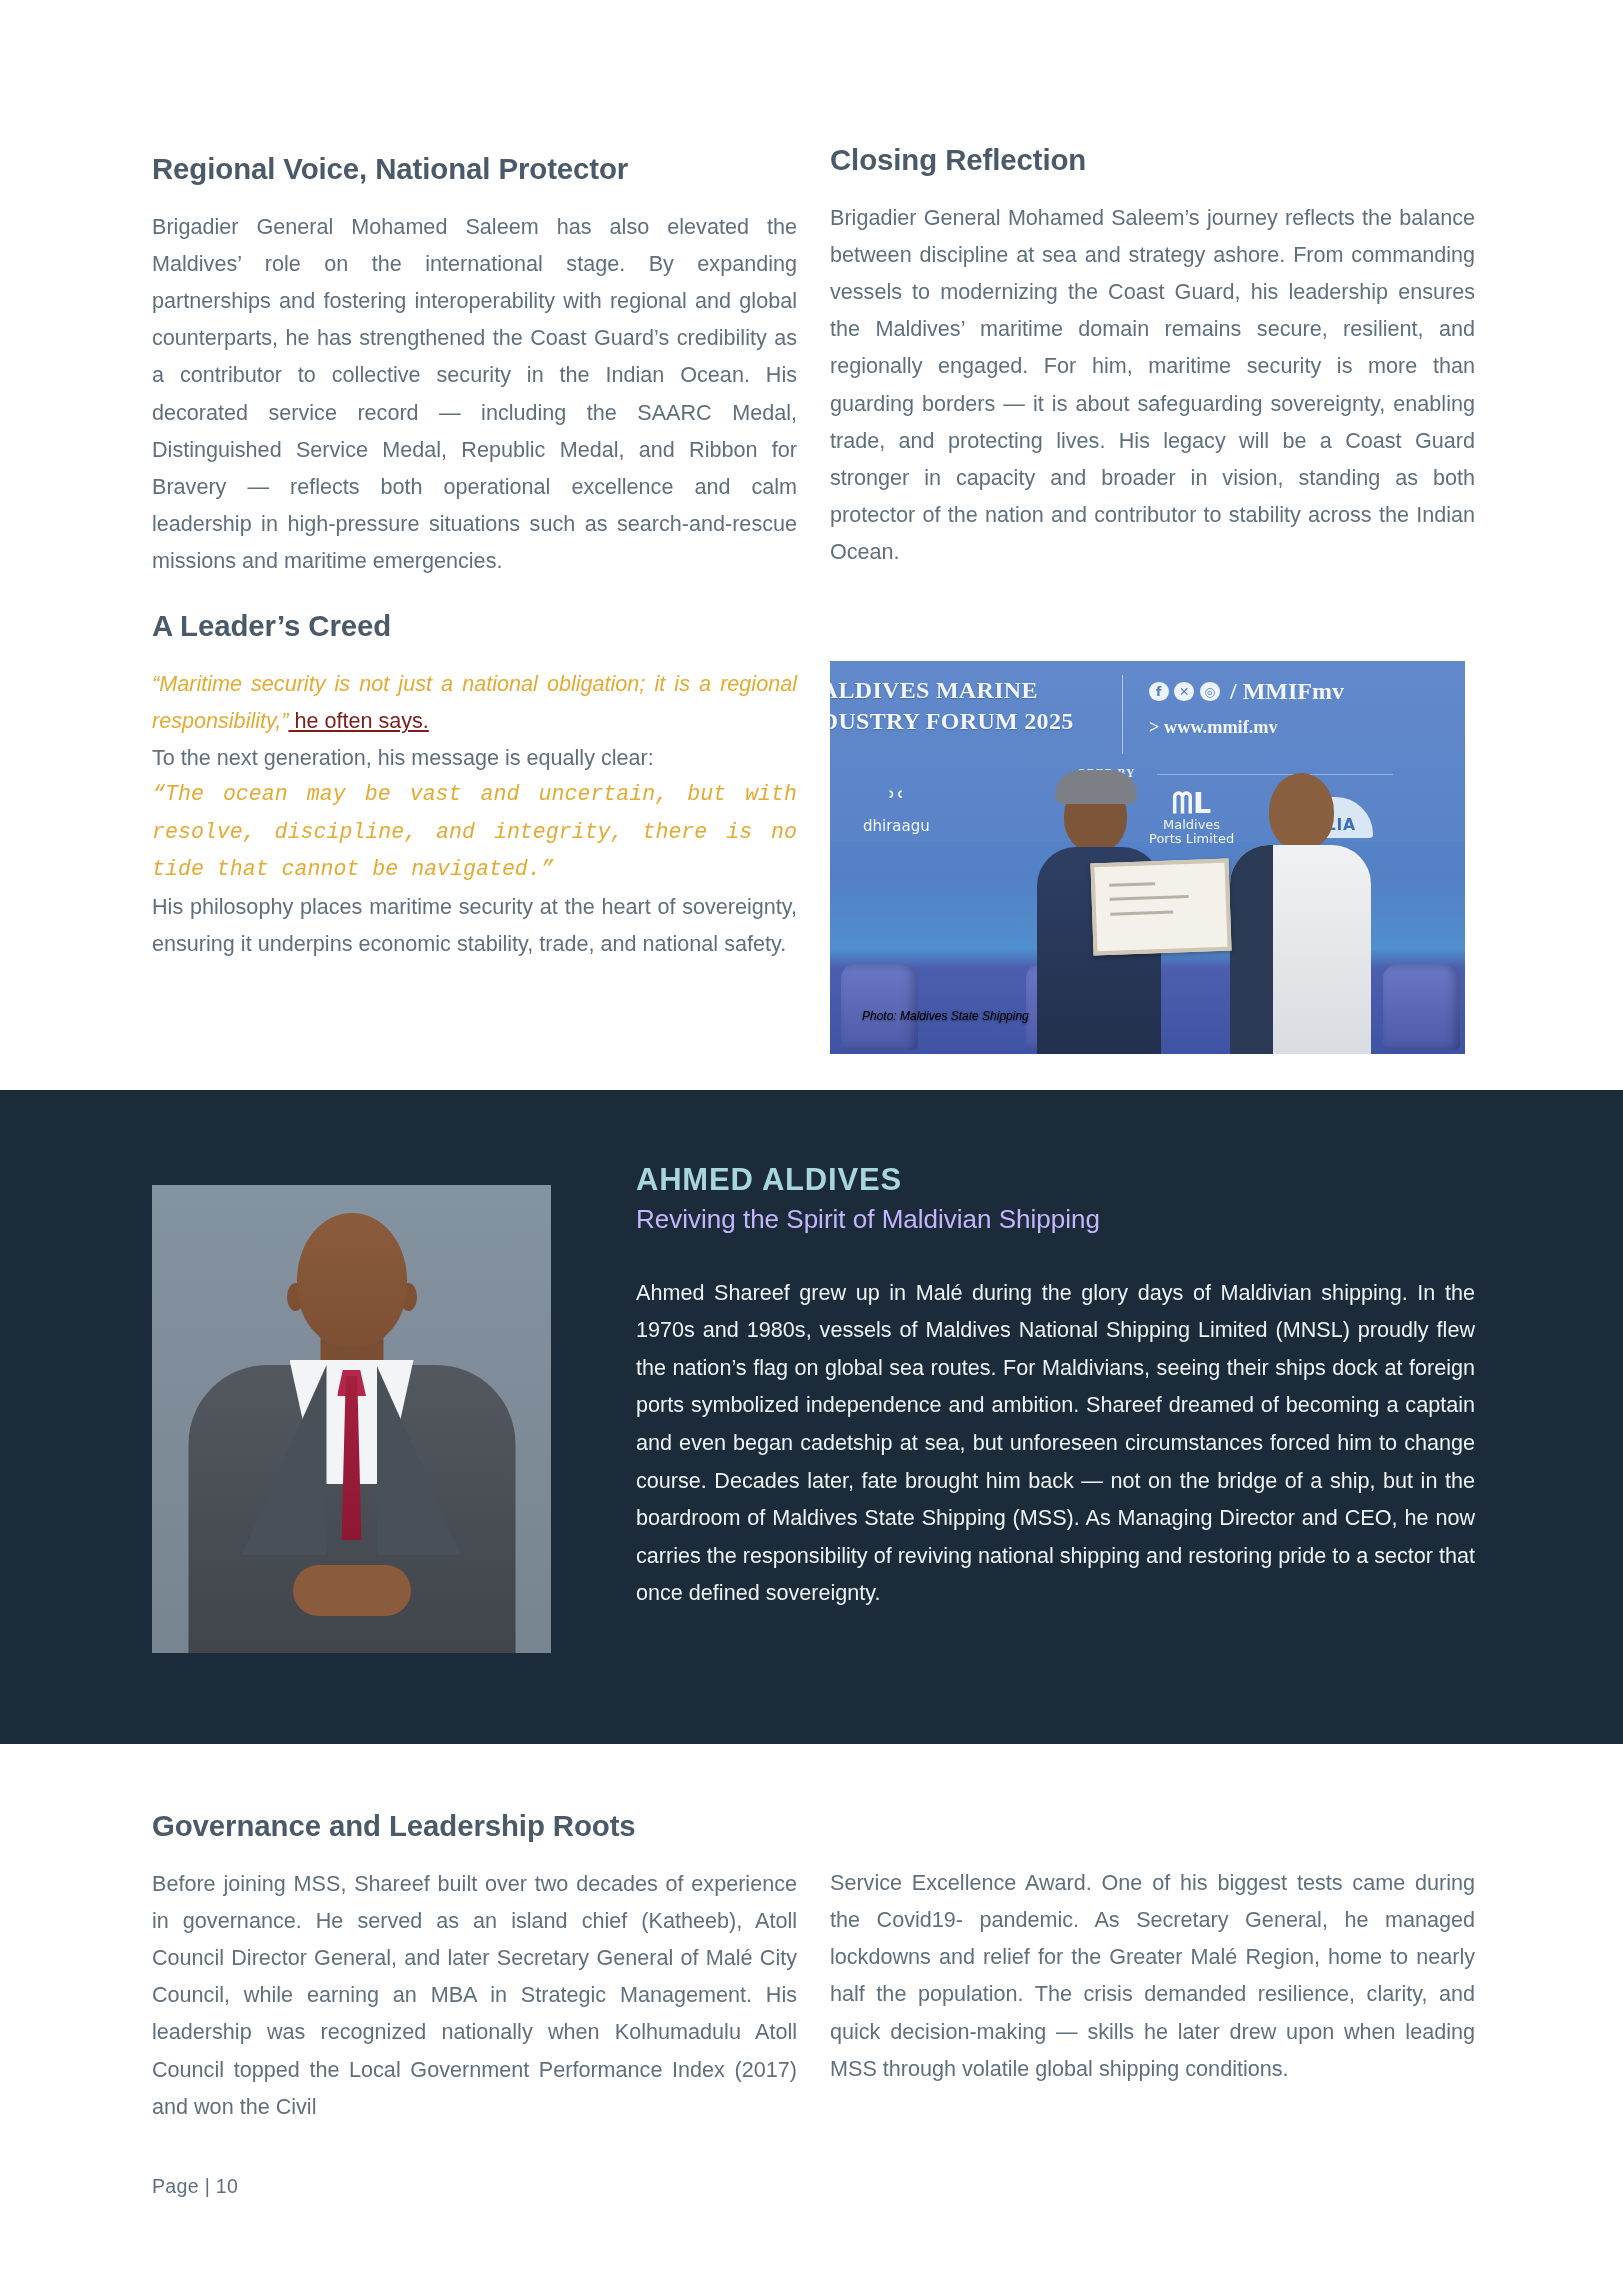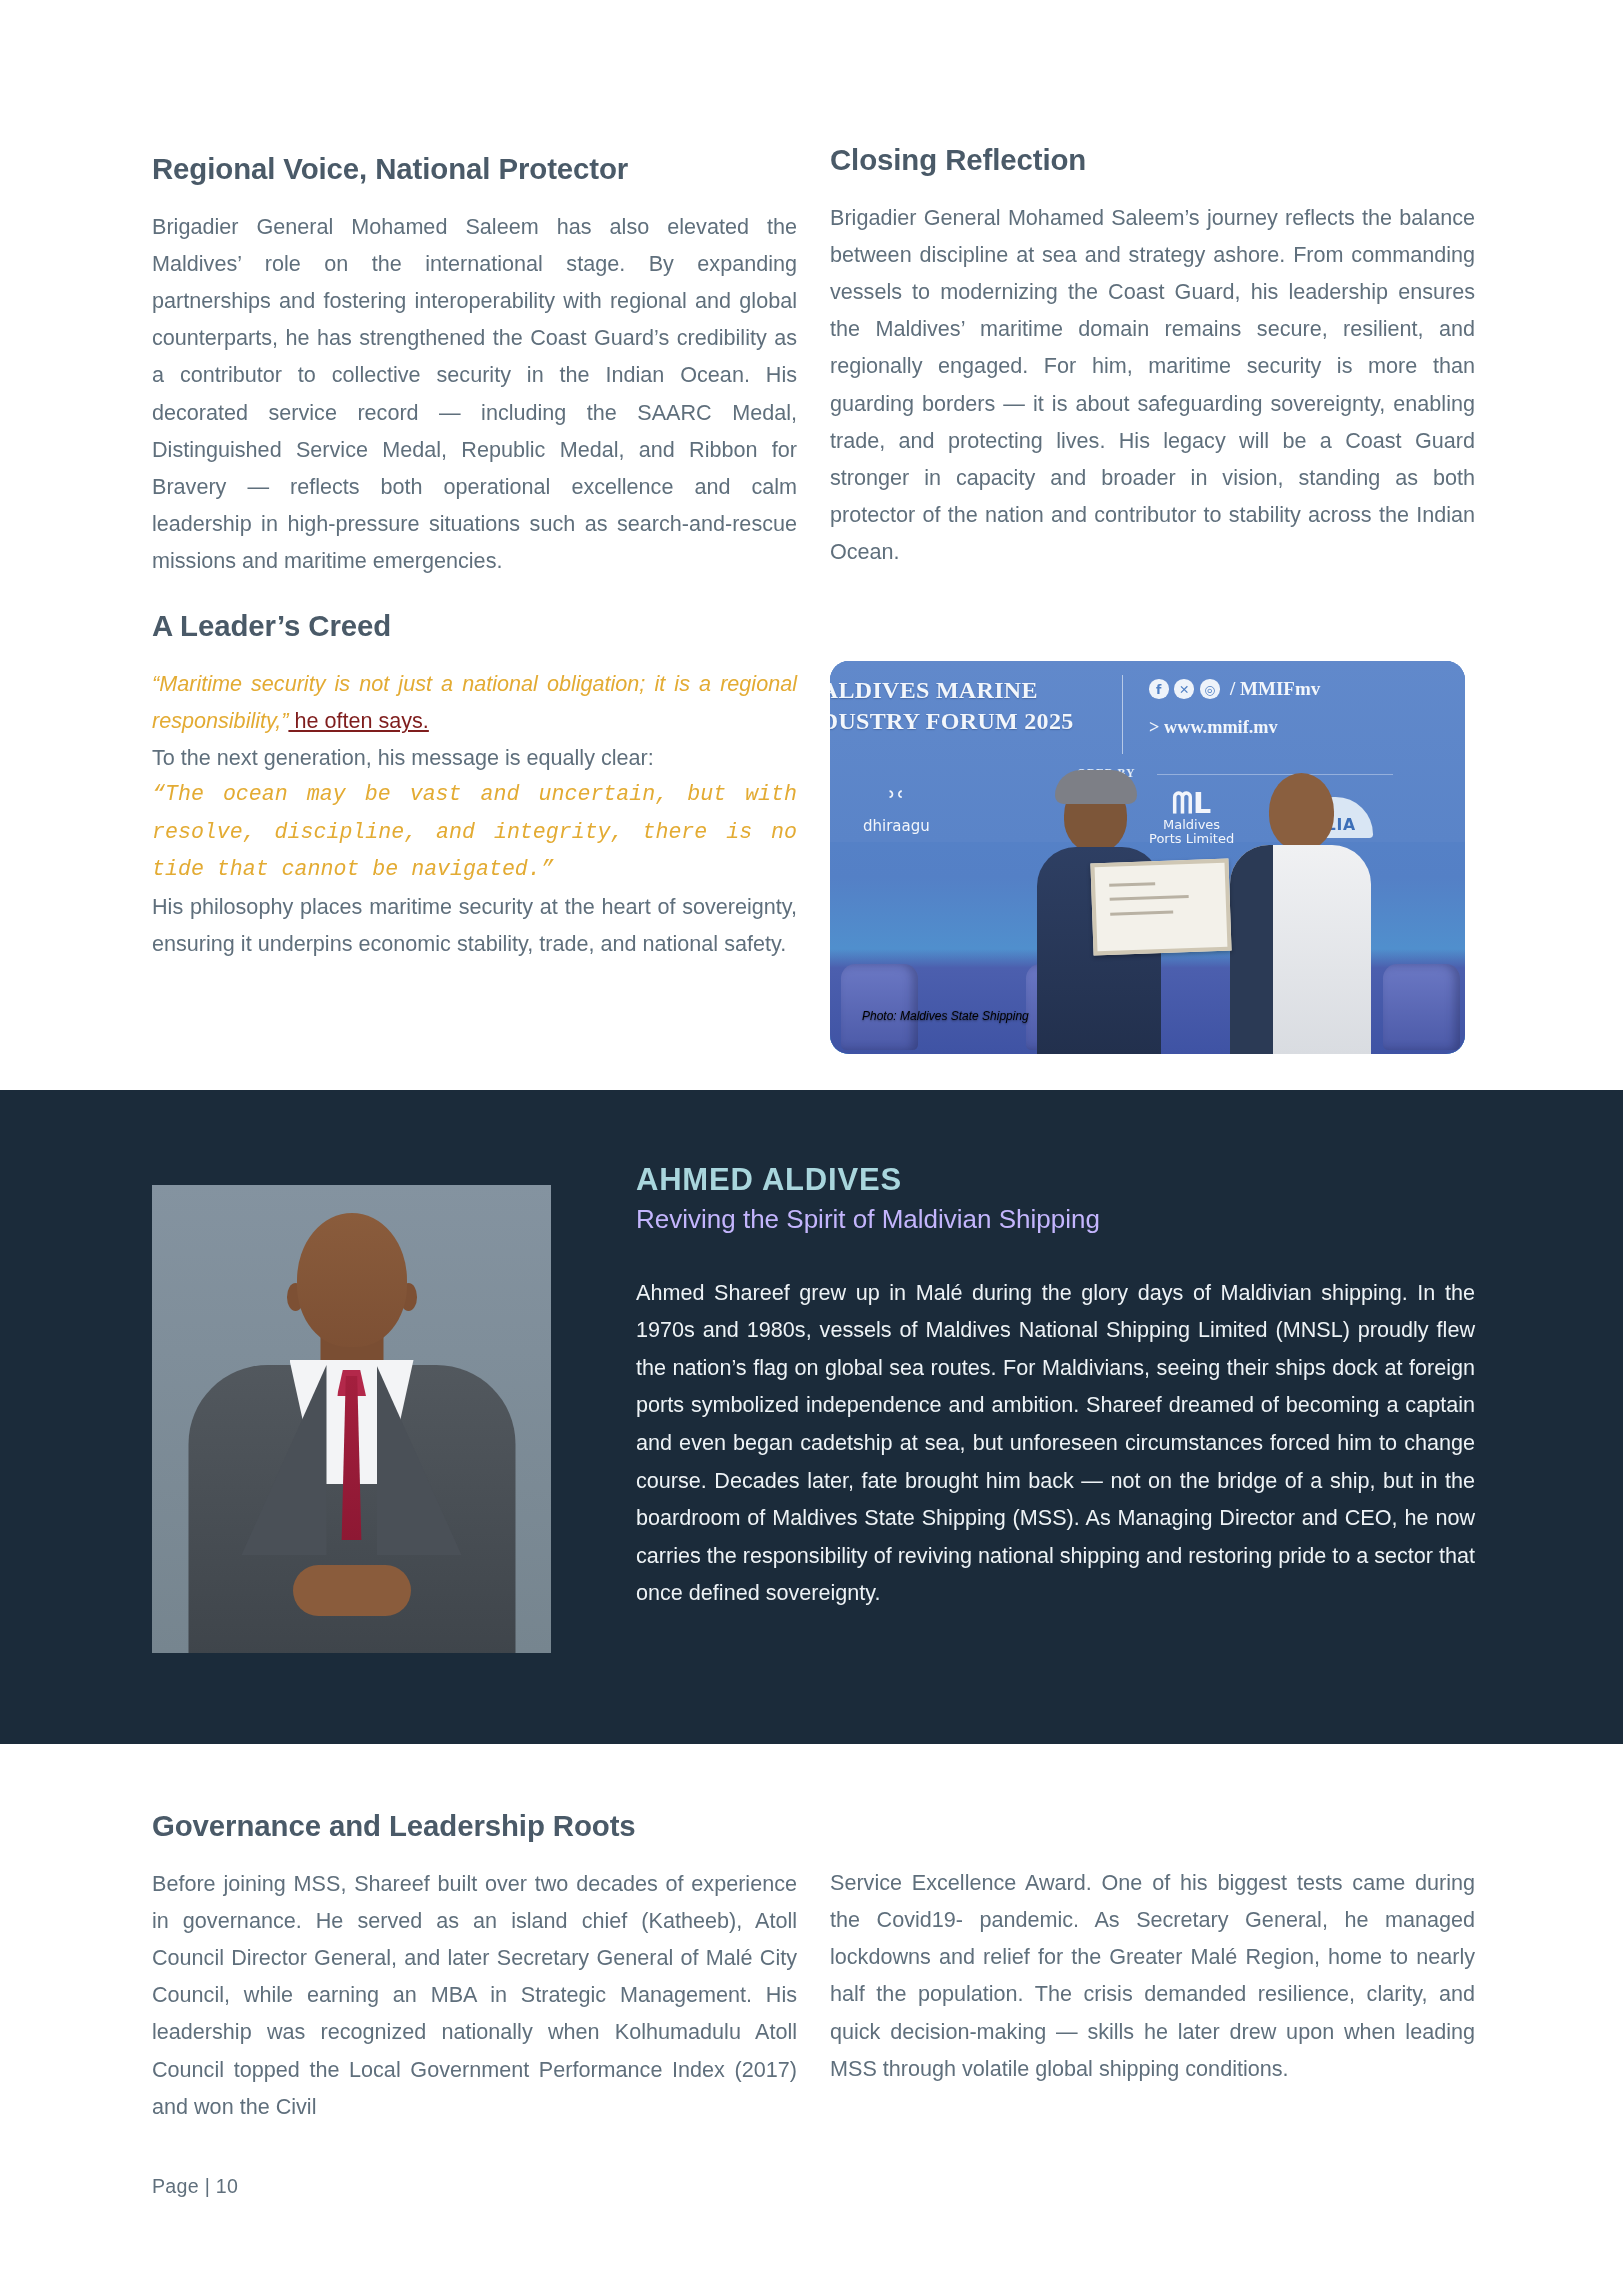--- a/index.html
+++ b/index.html
@@ -92,21 +92,20 @@
 
   
   .photo-award {
     position: absolute;
     left: 830px;
     top: 661px;
     width: 635px;
     height: 393px;
     overflow: hidden;
     background: #4f7fc4;
-    border-radius: 19px;
   }
   .aw-backdrop {
     position: absolute;
     inset: 0;
     background:
       linear-gradient(180deg, #5b86c9 0%, #5480c6 55%, #4f93cf 78%, #3fa6dd 100%);
   }
   .aw-band-light {
     position: absolute;
     left: 0; top: 0; width: 100%; height: 46%;
@@ -142,21 +141,21 @@
     border-radius: 50%;
     background: #eef3fa;
     color: #4f7fc4;
     font-size: 12.4px;
     font-weight: 700;
     display: flex; align-items: center; justify-content: center;
     font-family: "DejaVu Sans", sans-serif;
   }
   .aw-handle {
     color: #f2f6fb;
-    font-size: 19px;
+    font-size: 24px;
     font-weight: 700;
     margin-left: 4.6px;
     font-family: "Liberation Serif", serif;
   }
   .aw-url {
     position: absolute;
     left: 319px; top: 56px;
     color: #f2f6fb;
     font-size: 18.3px;
     font-weight: 700;

